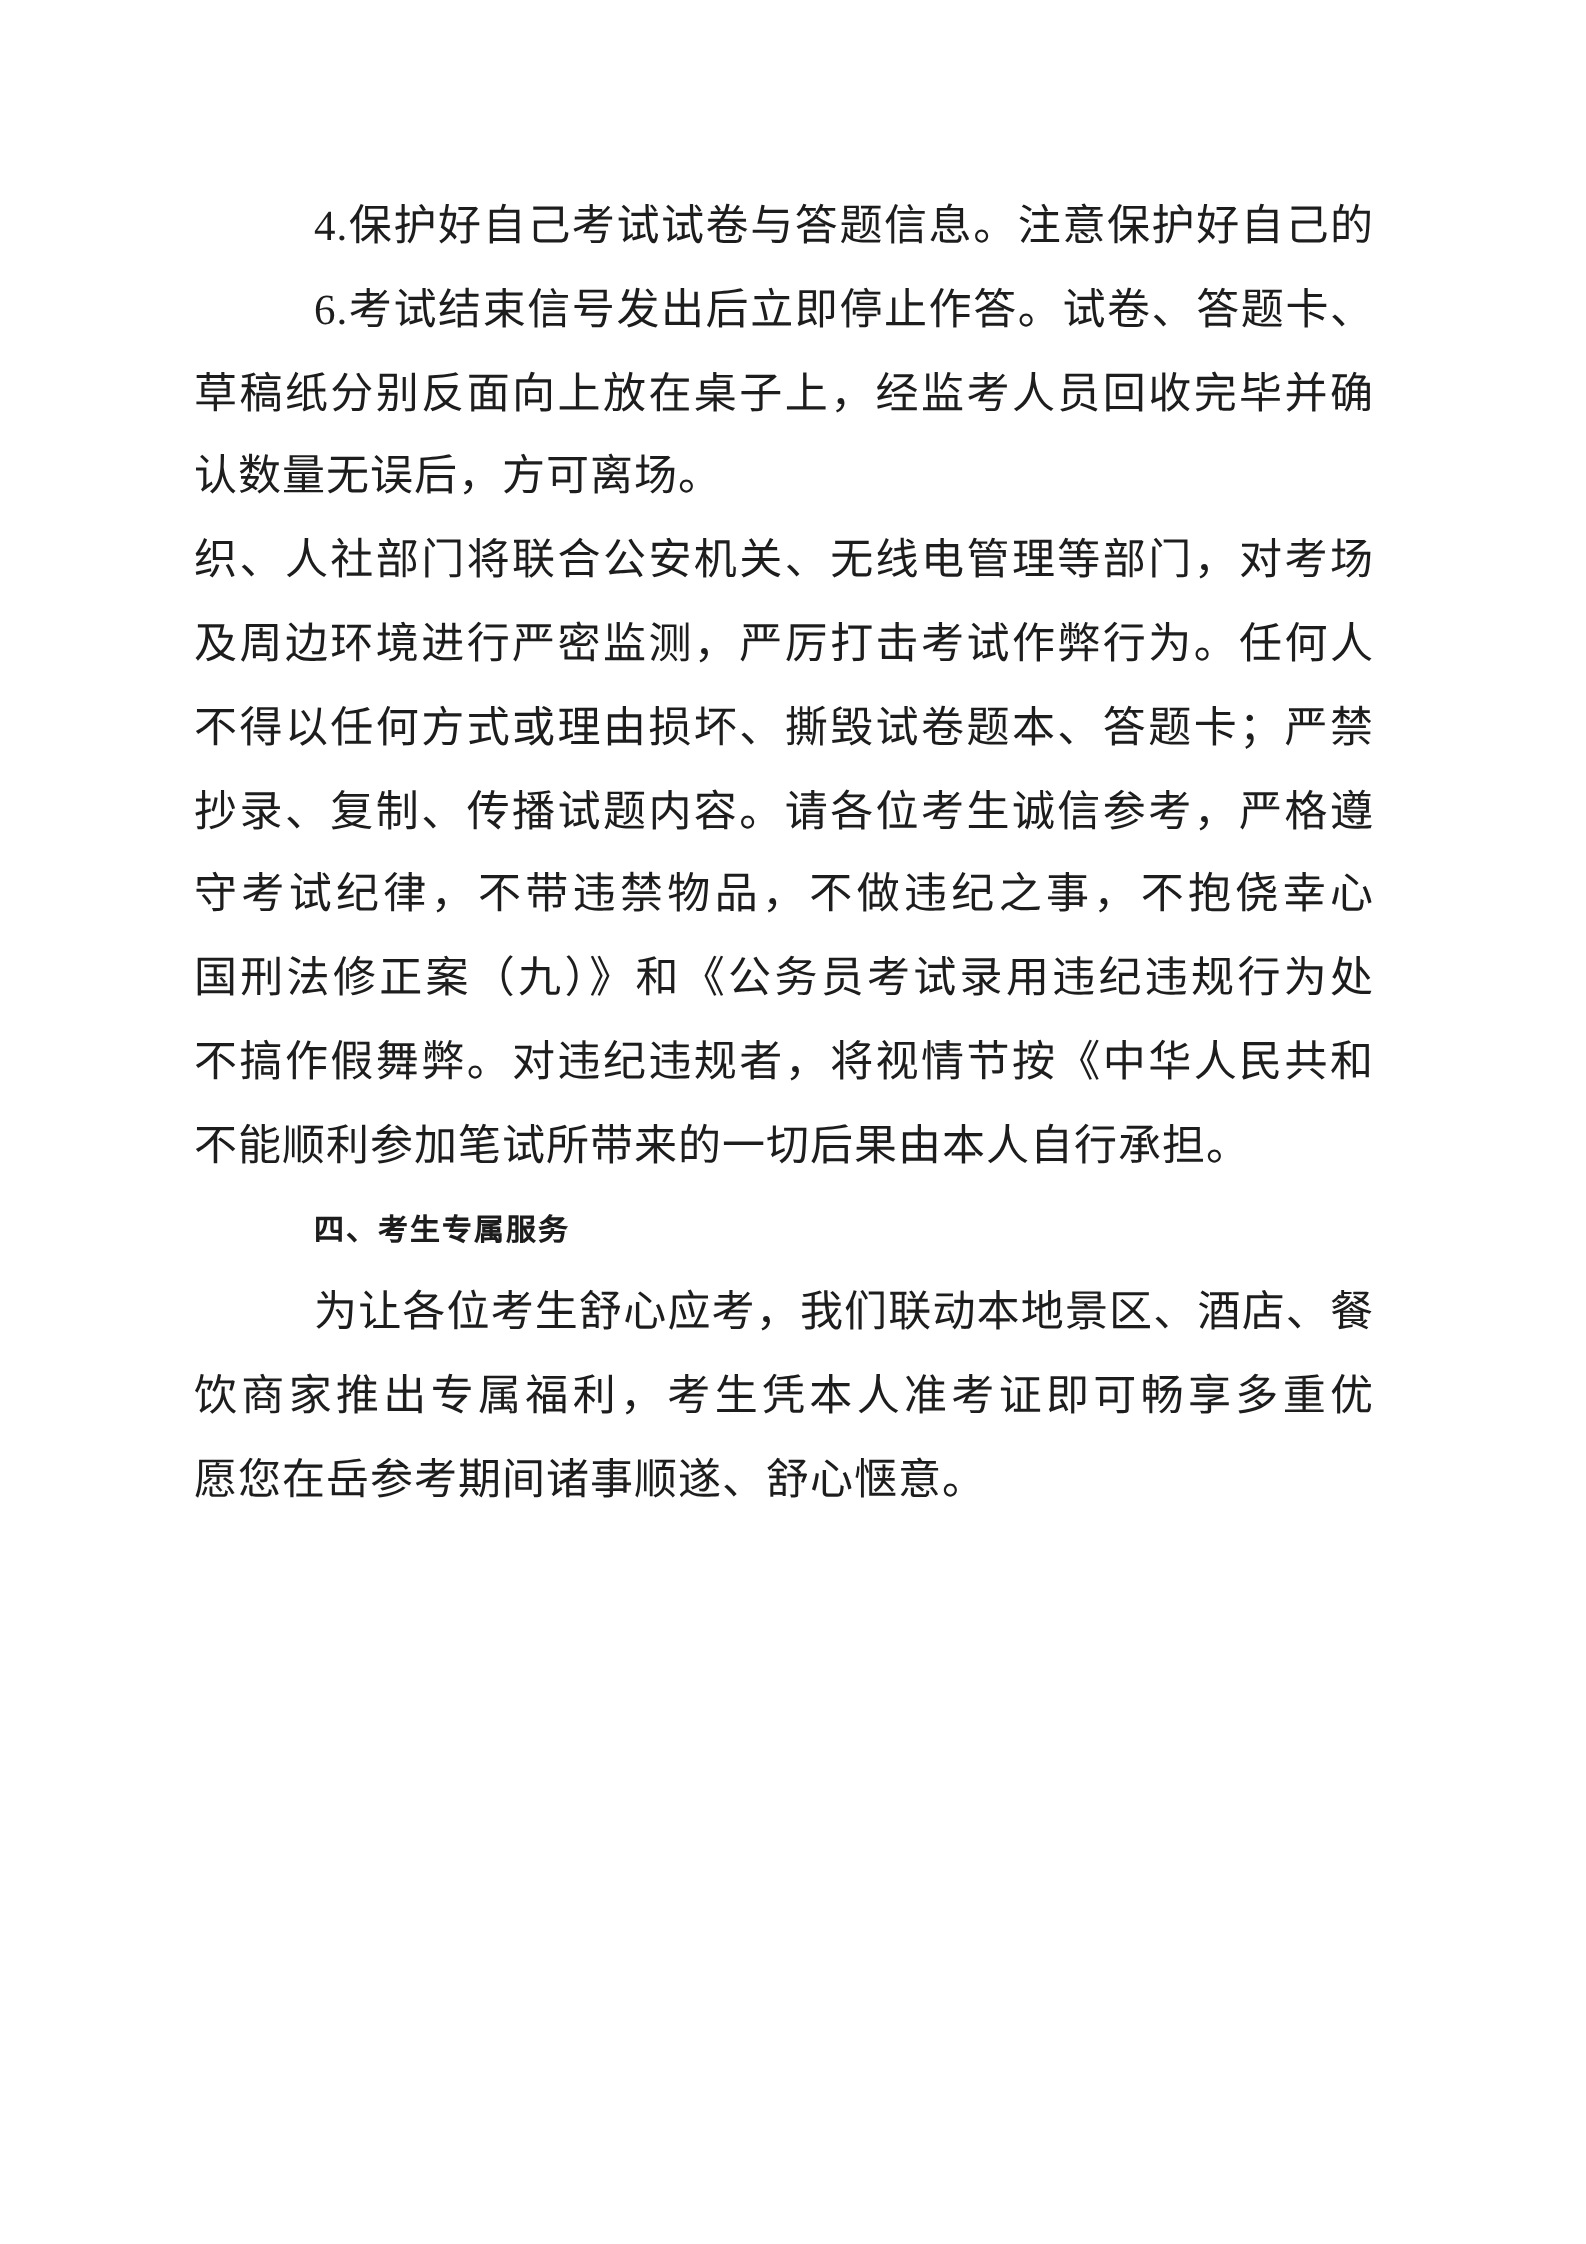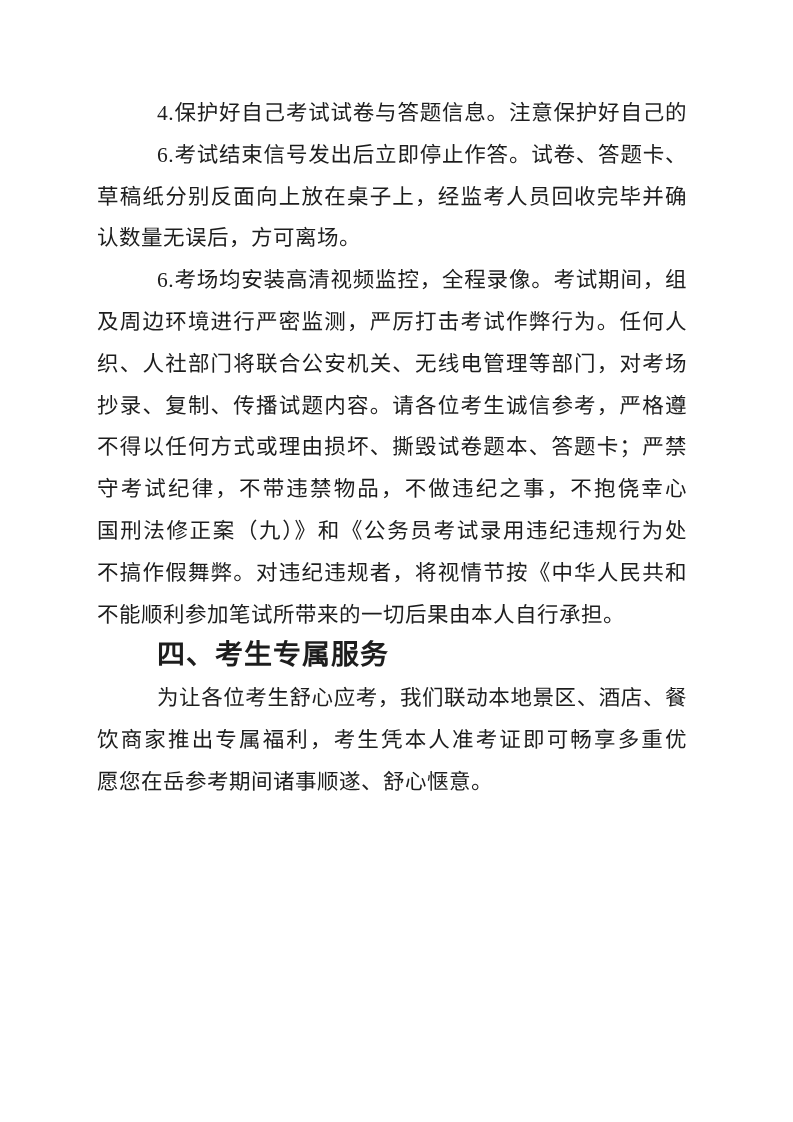--- a/index.html
+++ b/index.html
@@ -31,45 +31,44 @@
     overflow: hidden;
     text-align: justify;
     letter-spacing: 0.5px;
   }
   
   .line.full { text-align-last: justify; }
   .line.last { text-align-last: left; }
   
   .line.indent { padding-left: 60px; }
   .heading .line {
-    font-family: Liberation Mono, monospace;
+    font-family: Liberation Sans, sans-serif;
     font-weight: 700;
-    font-size: 28px;
+    font-size: 15px;
     letter-spacing: 1px;
   }
 </style>
 </head>
 <body>
 
 <div class="page">
   <div class="doc" style="color: rgb(29, 29, 29);">
       <div class="block paragraph">
         <div class="line indent full">4.保护好自己考试试卷与答题信息。注意保护好自己的</div>
       </div>
       <div class="block paragraph">
         <div class="line indent full">6.考试结束信号发出后立即停止作答。试卷、答题卡、</div>
         <div class="line full">草稿纸分别反面向上放在桌子上，经监考人员回收完毕并确</div>
         <div class="line last">认数量无误后，方可离场。</div>
       </div>
       <div class="block paragraph">
-        <div class="line indent full">6.考场均安装高清视频监控，全程录像。考试期间，组</div>
+        <div class="line full">织、人社部门将联合公安机关、无线电管理等部门，对考场</div>
         <div class="line full">及周边环境进行严密监测，严厉打击考试作弊行为。任何人</div>
-        <div class="line full">织、人社部门将联合公安机关、无线电管理等部门，对考场</div>
+        <div class="line full">不得以任何方式或理由损坏、撕毁试卷题本、答题卡；严禁</div>
         <div class="line full">抄录、复制、传播试题内容。请各位考生诚信参考，严格遵</div>
-        <div class="line full">不得以任何方式或理由损坏、撕毁试卷题本、答题卡；严禁</div>
         <div class="line full">守考试纪律，不带违禁物品，不做违纪之事，不抱侥幸心理，</div>
         <div class="line full">国刑法修正案（九）》和《公务员考试录用违纪违规行为处</div>
         <div class="line full">不搞作假舞弊。对违纪违规者，将视情节按《中华人民共和</div>
         <div class="line last">不能顺利参加笔试所带来的一切后果由本人自行承担。</div>
       </div>
       <div class="block heading">
         <div class="line indent last">四、考生专属服务</div>
       </div>
       <div class="block paragraph">
         <div class="line indent full">为让各位考生舒心应考，我们联动本地景区、酒店、餐</div>

